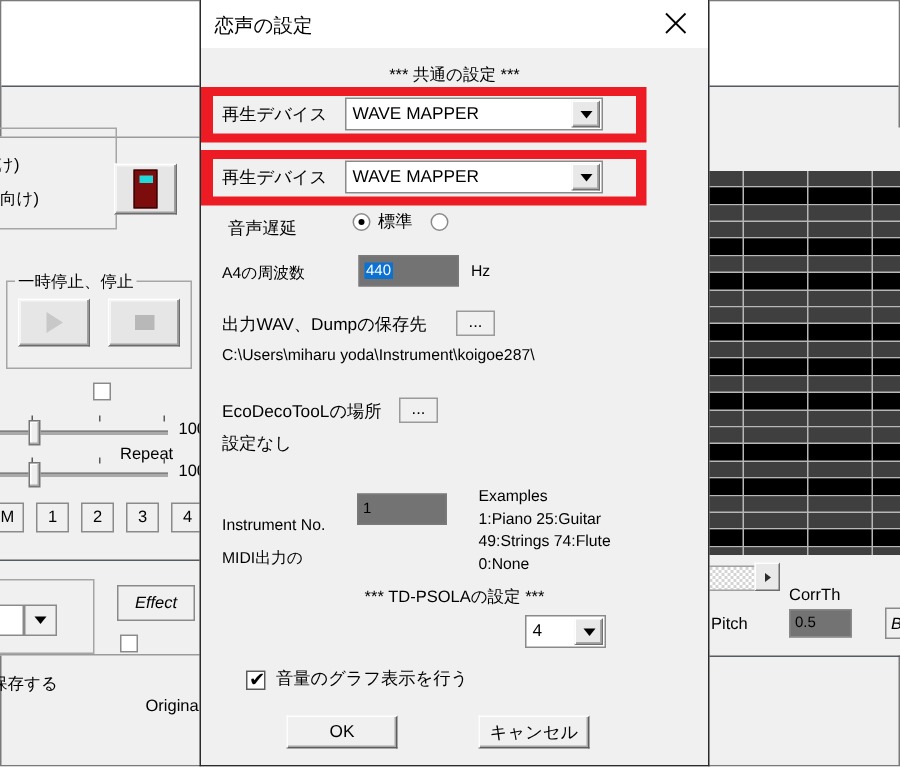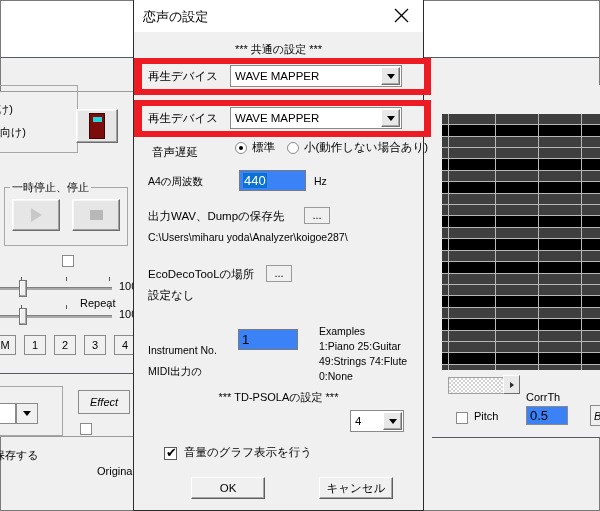--- a/index.html
+++ b/index.html
@@ -255,35 +255,35 @@
     border-left: 4px solid #2b2b2b;
   }
   .small-label {
     position: absolute;
     font-size: 11px;
     color: #000;
     white-space: nowrap;
   }
   .textbox {
     position: absolute;
-    background: #3b82f6;
+    background: #737373;
     border: 1px solid #8a8a8a;
     box-sizing: border-box;
     display: flex;
     align-items: center;
     padding-left: 3px;
-    font-size: 13px;
+    font-size: 10px;
     color: #000;
   }
 
   
   .dialog {
     position: absolute;
     left: 133px; top: 0;
-    width: 291px; height: 511px;
+    width: 340px; height: 511px;
     background: #f0f0f0;
     border-left: 1px solid #2b2b2b;
     border-right: 1px solid #2b2b2b;
     border-bottom: 1px solid #2b2b2b;
     box-sizing: border-box;
   }
   .dlg-titlebar {
     position: absolute;
     left: 0; top: 0; right: 0; height: 32px;
     background: #ffffff;
@@ -551,31 +551,30 @@
       <div class="dlg-label" style="left:14px; top:79px;">再生デバイス</div>
       <div class="dlg-combo" style="left:96px; top:75px; width:172px; height:22px;">WAVE MAPPER</div>
       <div class="dlg-combo-btn" style="left:247px; top:77px; width:19px; height:18px;">
         <span class="arrow-dn"></span>
       </div>
 
       <div class="dlg-label" style="left:18px; top:113px;">音声遅延</div>
       <div class="radio checked" style="left:101px; top:110px;"></div>
       <div class="dlg-label" style="left:118px; top:108px;">標準</div>
       <div class="radio" style="left:153px; top:110px;"></div>
-      <div class="dlg-label" style="left:170px; top:108px;">小(動作しない場合あり)</div>
 
       <div class="dlg-label-sm" style="left:14px; top:143px;">A4の周波数</div>
       <div class="textbox" style="left:105px; top:138px; width:67px; height:21px; border:1px solid #7a7a7a;">
         <span class="sel-text">440</span>
       </div>
       <div class="dlg-label-sm" style="left:180px; top:143px;">Hz</div>
 
       <div class="dlg-label" style="left:14px; top:177px;">出力WAV、Dumpの保存先</div>
       <div class="dots-btn" style="left:170px; top:175px; width:26px; height:17px;">...</div>
-      <div class="dlg-label-sm" style="left:14px; top:199px;">C:\Users\miharu yoda\Analyzer\koigoe287\</div>
+      <div class="dlg-label-sm" style="left:14px; top:199px;">C:\Users\miharu yoda\Instrument\koigoe287\</div>
 
       <div class="dlg-label" style="left:14px; top:235px;">EcoDecoTooLの場所</div>
       <div class="dots-btn" style="left:132px; top:233px; width:26px; height:17px;">...</div>
       <div class="dlg-label" style="left:14px; top:256px;">設定なし</div>
 
       <div class="dlg-label-sm" style="left:14px; top:297px;margin-top:36px;">MIDI出力の</div>
       <div class="dlg-label-sm" style="left:14px; top:312px;">Instrument No.</div>
       <div class="textbox" style="left:104px; top:297px; width:60px; height:21px; border:1px solid #7a7a7a;">1</div>
       <div class="dlg-label-sm" style="left:185px; top:293px;">Examples</div>
       <div class="dlg-label-sm" style="left:185px; top:308px;">1:Piano  25:Guitar</div>

